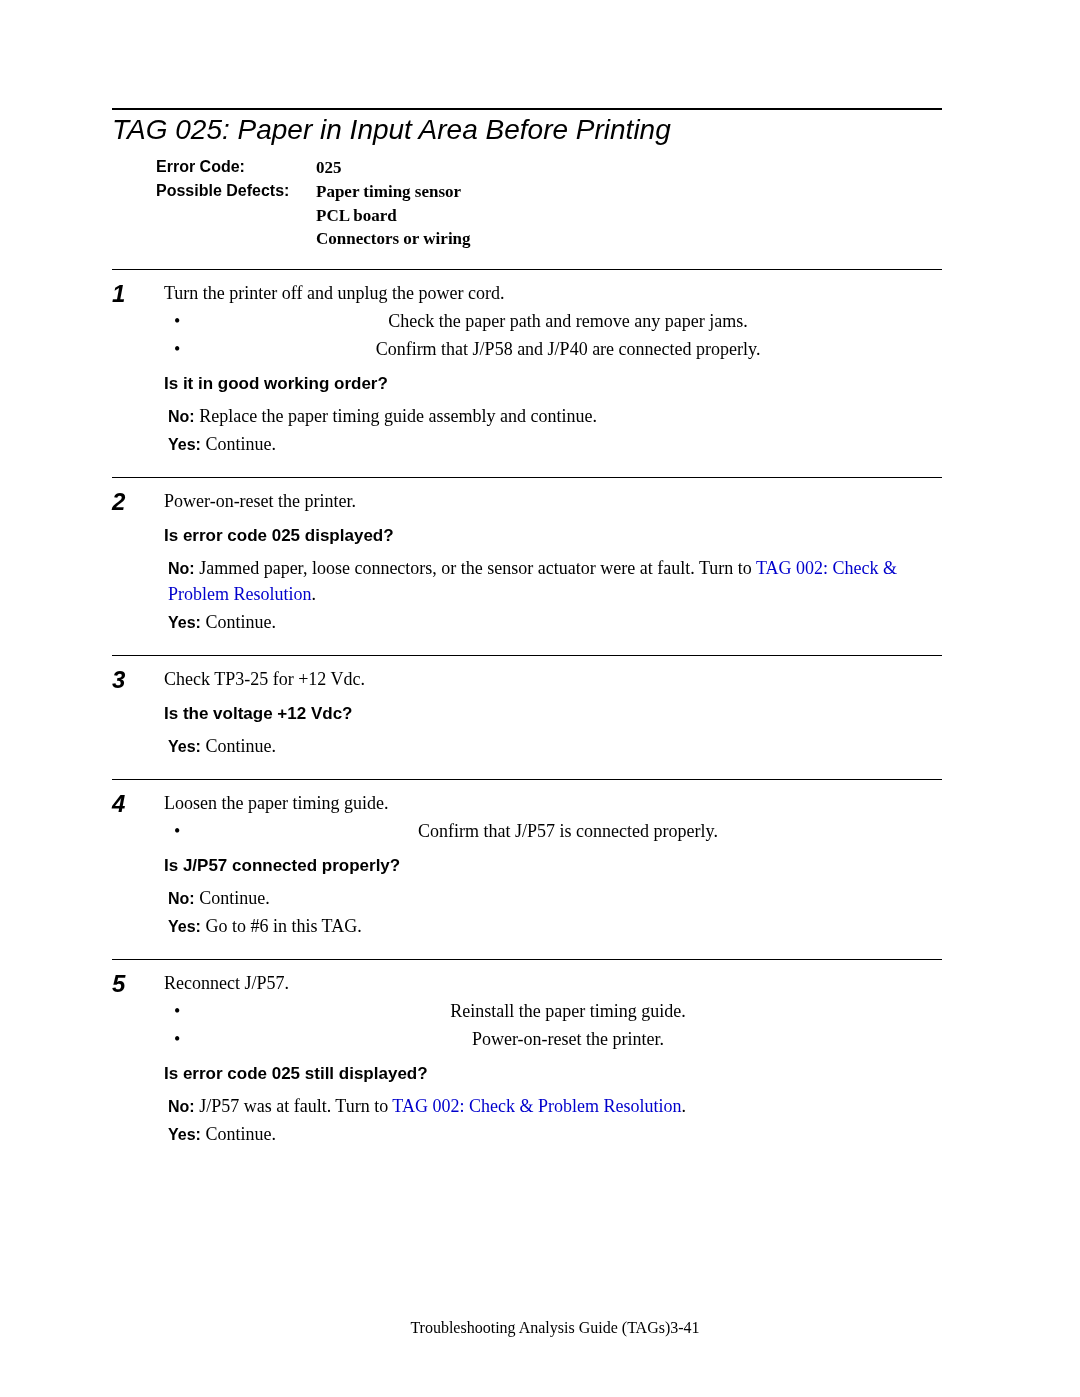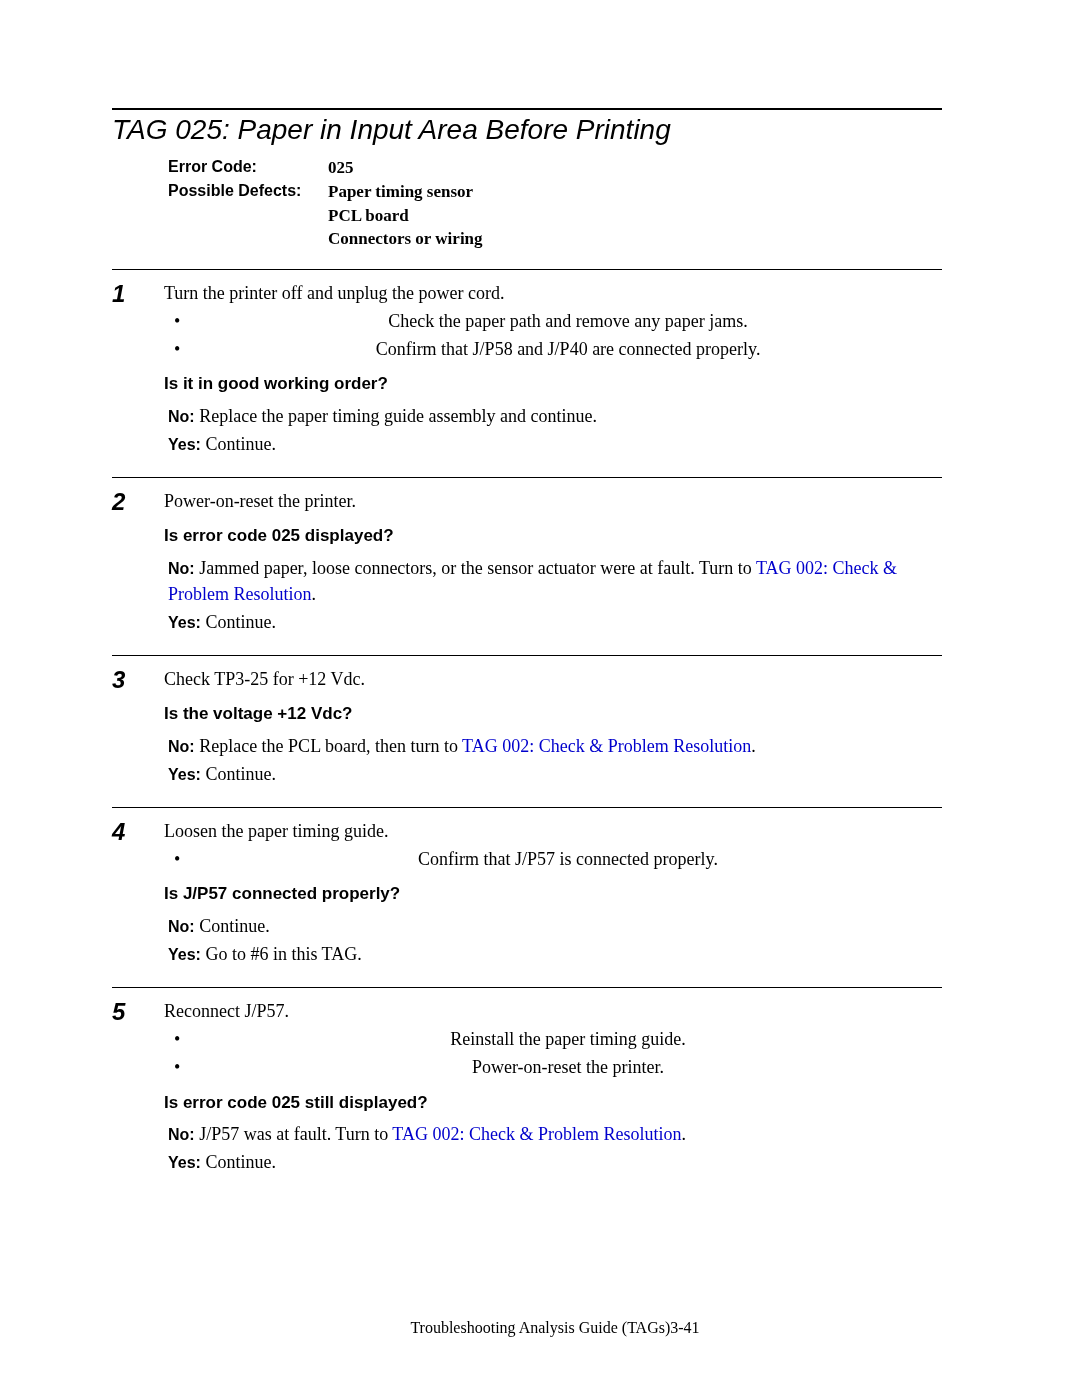--- a/index.html
+++ b/index.html
@@ -22,21 +22,21 @@
     margin-bottom: 4px;
   }
   .title {
     font-style: italic;
     font-family: Arial, Helvetica, sans-serif;
     font-size: 28px;
     font-weight: 500;
     margin: 2px 0 10px 0;
   }
   .meta-table {
-    margin-left: 56px;
+    margin-left: 44px;
     font-size: 17px;
     line-height: 1.4;
   }
   .meta-row {
     display: flex;
   }
   .meta-label {
     font-family: Arial, Helvetica, sans-serif;
     font-weight: bold;
     width: 160px;
@@ -169,23 +169,20 @@
       </div>
     </div>
   </div>
 
   <div class="step">
     <div class="step-num">3</div>
     <div class="step-body">
       <p>Check TP3-25 for +12 Vdc.</p>
       <div class="question">Is the voltage +12 Vdc?</div>
       <div class="answer">
-        <span class="ans-label">No:</span><span>  Replace the PCL board, then turn to </span><span class="link">TAG 002: Check &amp; Problem Resolution</span><span>.</span>
-      </div>
-      <div class="answer">
         <span class="ans-label">Yes:</span><span> Continue.</span>
       </div>
     </div>
   </div>
 
   <div class="step">
     <div class="step-num">4</div>
     <div class="step-body">
       <p>Loosen the paper timing guide.</p>
       <ul class="bullets">

